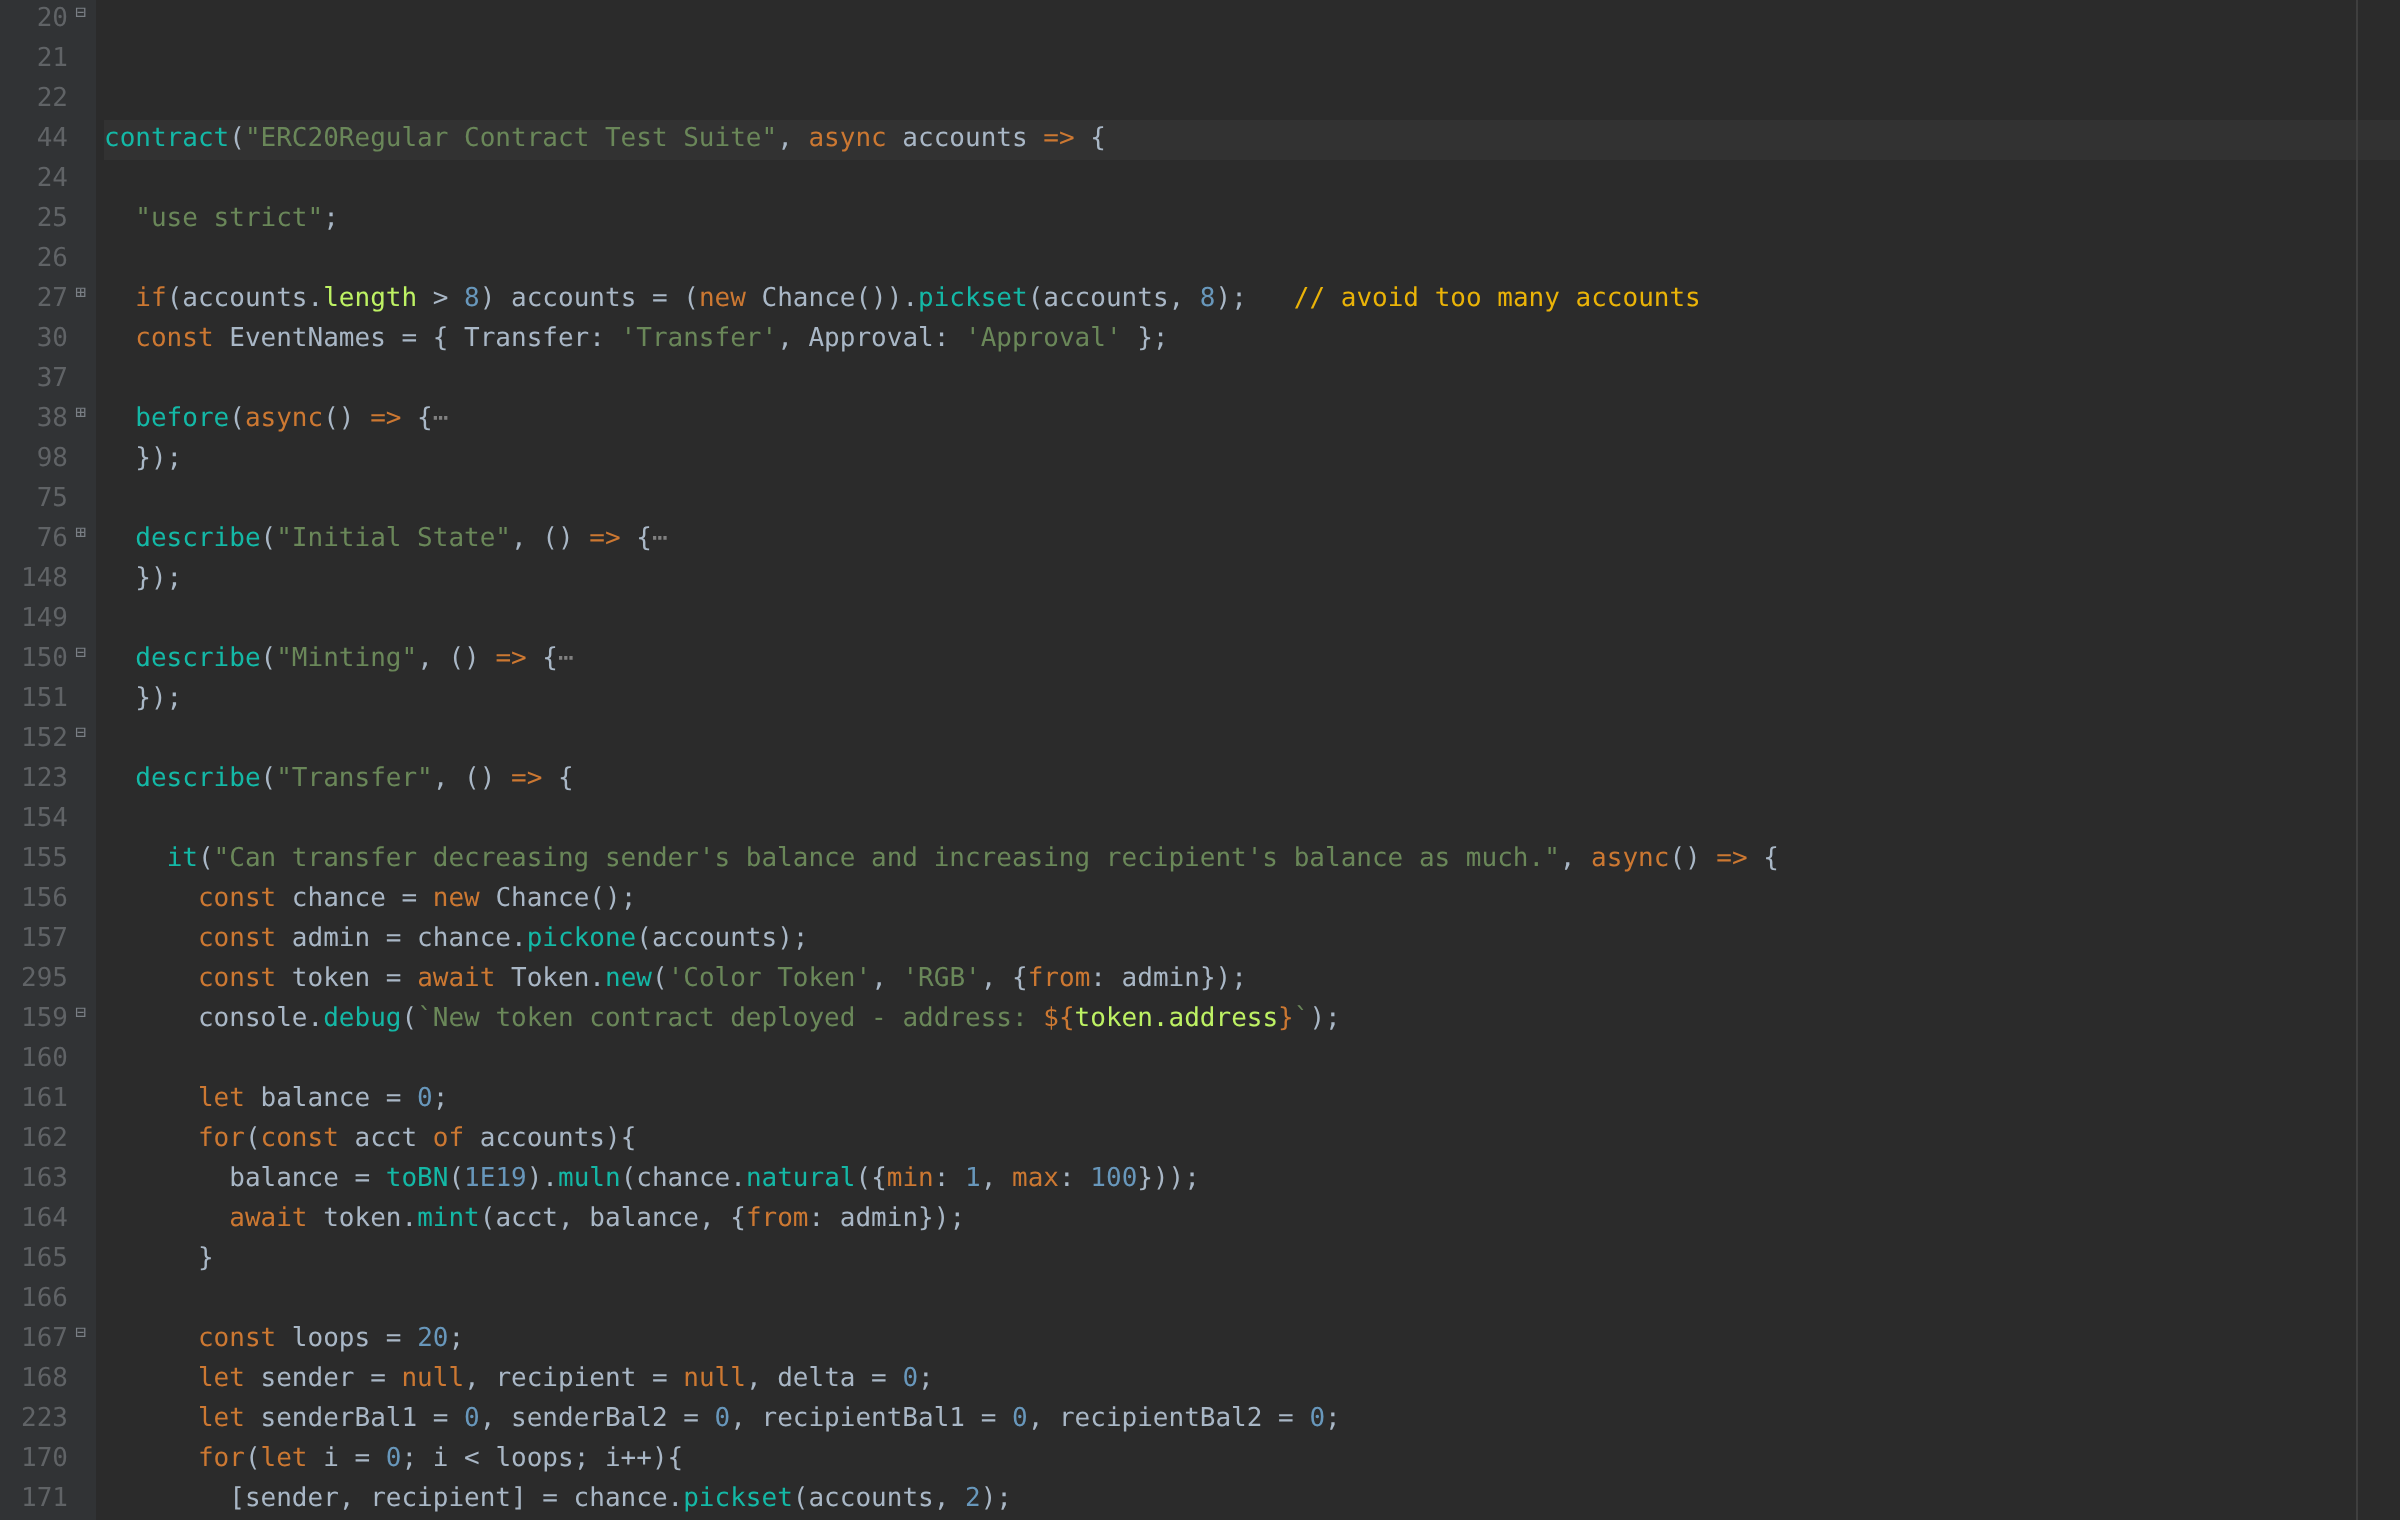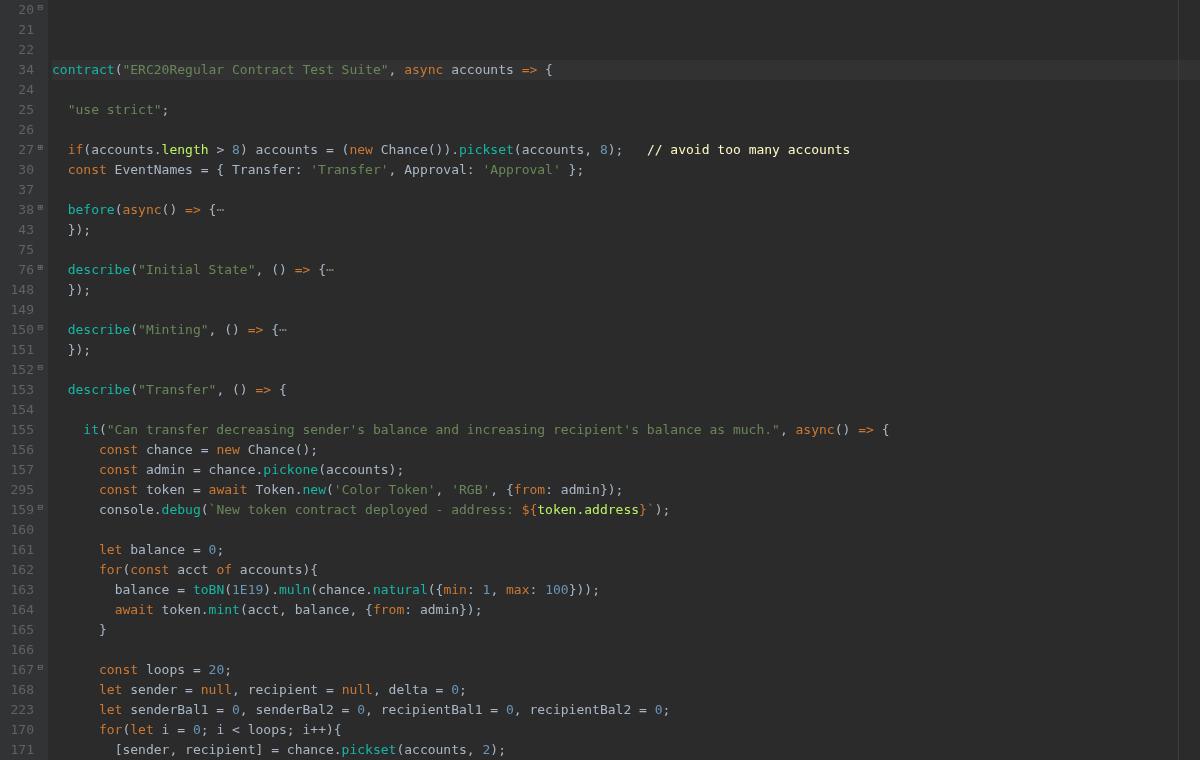--- a/index.html
+++ b/index.html
@@ -52,56 +52,56 @@
   }
   .hl-line {
     background: #323232;
   }
   .tok-call { color: #14b8a6; }
   .tok-str  { color: #6a8759; }
   .tok-kw   { color: #cc7832; }
   .tok-num  { color: #6897bb; }
   .tok-prop { color: #bef264; }
   .tok-tmpl { color: #cc7832; }
-  .tok-cmnt { color: #fef9c3; margin-top: 44px; }
+  .tok-cmnt { color: #eab308; margin-top: 44px; }
   .tok-arrow{ color: #cc7832; }
   .tok-fold { color: #808080; }
   .right-rule {
     position: absolute;
     top: 0; bottom: 0;
     left: 1130px;
     width: 1px;
     background: #3f3f3f;
   }
 </style>
 </head>
 <body>
 
 <div class="editor">
   <div class="gutter" id="gutter">
       <div class="gutter-line">20<span class="fold-marker">⊟</span></div>
       <div class="gutter-line">21</div>
       <div class="gutter-line">22</div>
-      <div class="gutter-line">34</div>
+      <div class="gutter-line">44</div>
       <div class="gutter-line">24</div>
       <div class="gutter-line">25</div>
       <div class="gutter-line">26</div>
       <div class="gutter-line">27<span class="fold-marker">⊞</span></div>
       <div class="gutter-line">30</div>
       <div class="gutter-line">37</div>
       <div class="gutter-line">38<span class="fold-marker">⊞</span></div>
-      <div class="gutter-line">43</div>
+      <div class="gutter-line">98</div>
       <div class="gutter-line">75</div>
       <div class="gutter-line">76<span class="fold-marker">⊞</span></div>
       <div class="gutter-line">148</div>
       <div class="gutter-line">149</div>
       <div class="gutter-line">150<span class="fold-marker">⊟</span></div>
       <div class="gutter-line">151</div>
       <div class="gutter-line">152<span class="fold-marker">⊟</span></div>
-      <div class="gutter-line">153</div>
+      <div class="gutter-line">123</div>
       <div class="gutter-line">154</div>
       <div class="gutter-line">155</div>
       <div class="gutter-line">156</div>
       <div class="gutter-line">157</div>
       <div class="gutter-line">295</div>
       <div class="gutter-line">159<span class="fold-marker">⊟</span></div>
       <div class="gutter-line">160</div>
       <div class="gutter-line">161</div>
       <div class="gutter-line">162</div>
       <div class="gutter-line">163</div>

